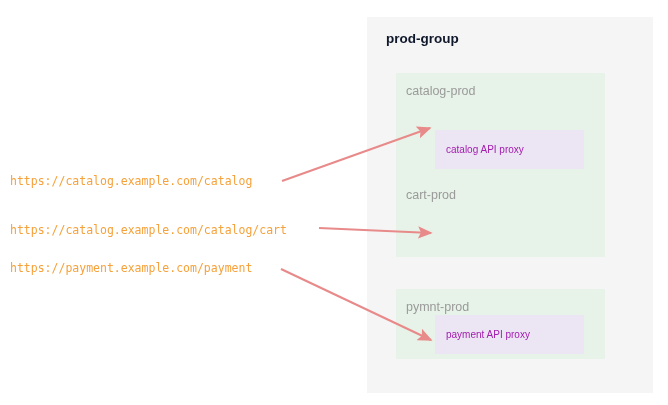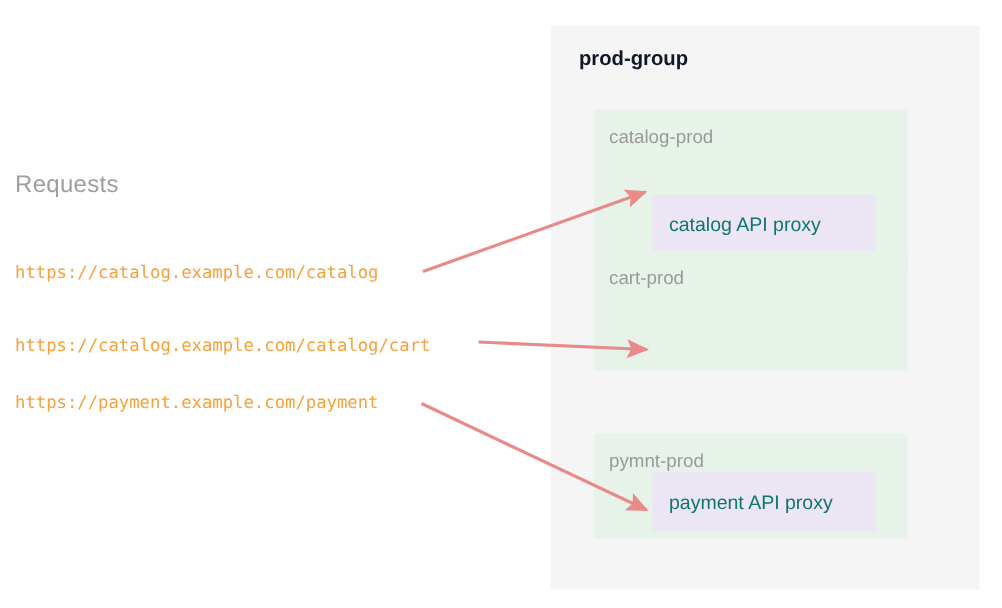--- a/index.html
+++ b/index.html
@@ -66,21 +66,21 @@
     white-space: nowrap;
   }
 
   .env-box {
     position: absolute;
     left: 29px;
     width: 209px;
     background: #e7f3e8;
   }
   #env-box-0 { top: 40px;  height: 108px; margin-top: 16px; }
-  #env-box-1 { top: 150px; height: 80px; }
+  #env-box-1 { top: 160px; height: 80px; }
   #env-box-2 { top: 272px; height: 70px; }
 
   .env-label {
     position: absolute;
     left: 10px;
     top: 11px;
     font-size: 12.5px;
     color: #9a9a9a;
     font-family: "Liberation Sans", sans-serif;
     white-space: nowrap;
@@ -93,43 +93,42 @@
     height: 39px;
     background: #ece5f4;
     display: flex;
     align-items: center;
   }
   #env-box-0 .proxy-box { top: 57px; }
   #env-box-1 .proxy-box { top: 57px; }
   #env-box-2 .proxy-box { top: 26px; }
 
   .proxy-label {
-    font-size: 13px;
-    color: #0f766e;
+    font-size: 10px;
+    color: #a21caf;
     font-family: "Liberation Sans", sans-serif;
     padding-left: 11px;
     white-space: nowrap;
   }
 
   
   #arrow-layer {
     position: absolute;
     left: 0;
     top: 0;
     width: 668px;
     height: 405px;
     pointer-events: none;
   }
 </style>
 </head>
 <body>
 
 <div id="requests-section">
 
-  <div id="requests-heading">Requests</div>
 
   <div class="request-url" id="request-url-1">https://catalog.example.com/catalog/cart</div>
 
   <div class="request-url" id="request-url-0">https://catalog.example.com/catalog</div>
 
   <div class="request-url" id="request-url-2">https://payment.example.com/payment</div>
 </div>
 
 <div id="prod-group-panel">
 

